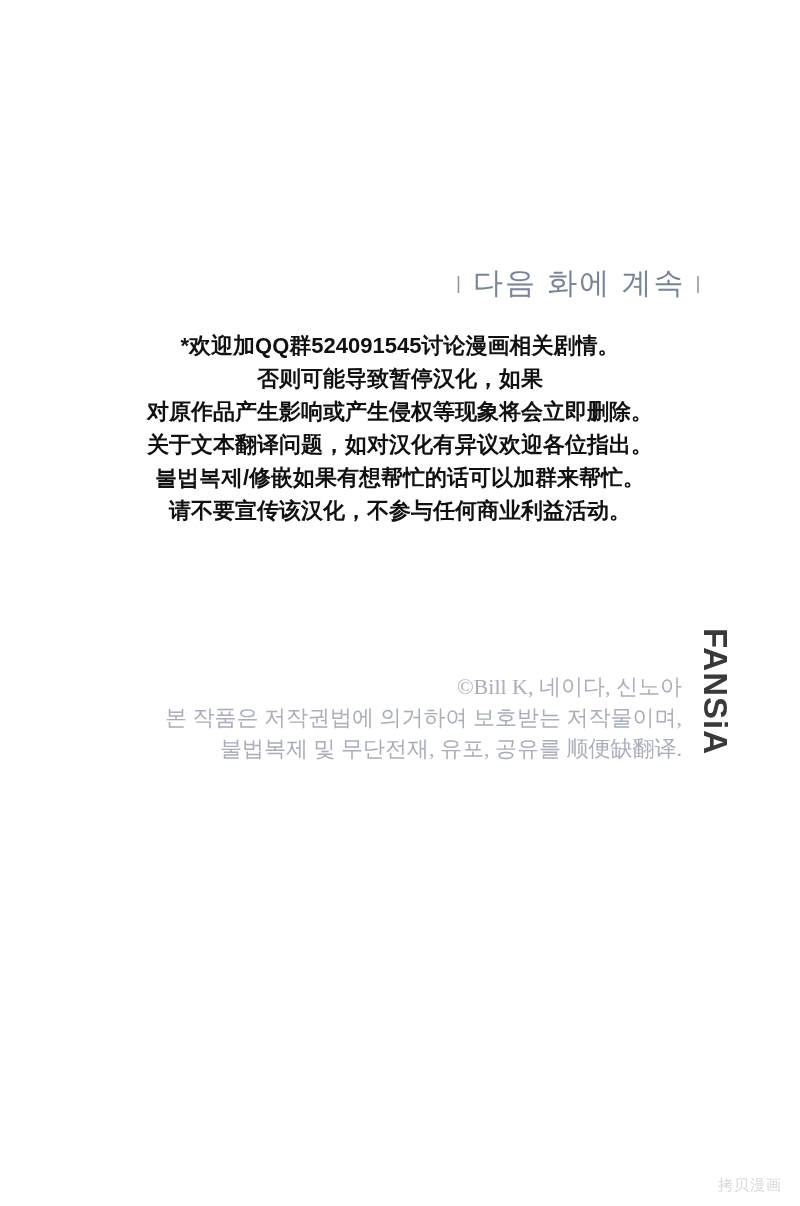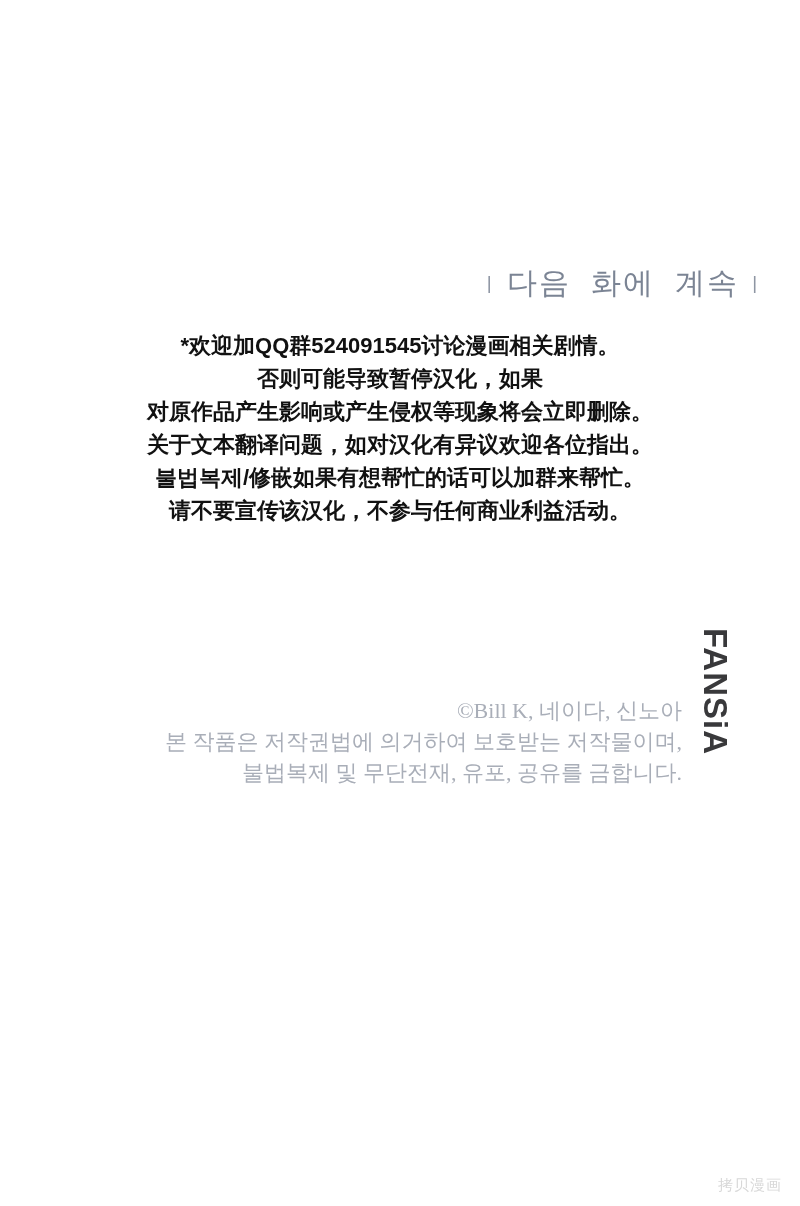--- a/index.html
+++ b/index.html
@@ -15,23 +15,23 @@
     overflow: hidden;
     font-family: "Liberation Sans", "DejaVu Sans", sans-serif;
   }
 
   
   .continued {
     position: absolute;
     top: 263px;
     left: 446px;
     width: 354px;
-    text-align: center;
+    text-align: left;
     color: var(--color-continued, #7b8494);
-    font-family: Liberation Mono, monospace;
+    font-family: Liberation Sans, sans-serif;
     font-size: 30px;
     letter-spacing: 2px;
     white-space: nowrap;
   }
   .continued .tick {
     font-size: 19px;
     vertical-align: 4px;
     padding: 0 10px;
     opacity: 0.85;
   }
@@ -55,21 +55,20 @@
   .credits {
     position: absolute;
     top: 671px;
     right: 118px;
     text-align: right;
     color: var(--color-credits, #a9aeb8);
     font-family: "Liberation Serif", "DejaVu Serif", serif;
     font-size: 22px;
     line-height: 31px;
     white-space: nowrap;
-    margin-top: 24px;
   }
 
   
   .logo {
     position: absolute;
     top: 628px;
     left: 733px;
     transform-origin: 0 0;
     transform: rotate(90deg);
     color: var(--color-logo, #39393b);
@@ -105,20 +104,20 @@
     <div>否则可能导致暂停汉化，如果</div>
     <div>对原作品产生影响或产生侵权等现象将会立即删除。</div>
     <div>关于文本翻译问题，如对汉化有异议欢迎各位指出。</div>
     <div>불법복제/修嵌如果有想帮忙的话可以加群来帮忙。</div>
     <div>请不要宣传该汉化，不参与任何商业利益活动。</div>
   </div>
 
   <div class="credits">
     <div>©Bill K, 네이다, 신노아</div>
     <div>본 작품은 저작권법에 의거하여 보호받는 저작물이며,</div>
-    <div>불법복제 및 무단전재, 유포, 공유를 금합니다.</div>
+    <div>불법복제 및 무단전재, 유포, 공유를 顺便缺翻译.</div>
   </div>
 
   <div class="logo">FANSiA</div>
 
   <div class="watermark">拷贝漫画</div>
 
 </div>
 
 </body></html>

